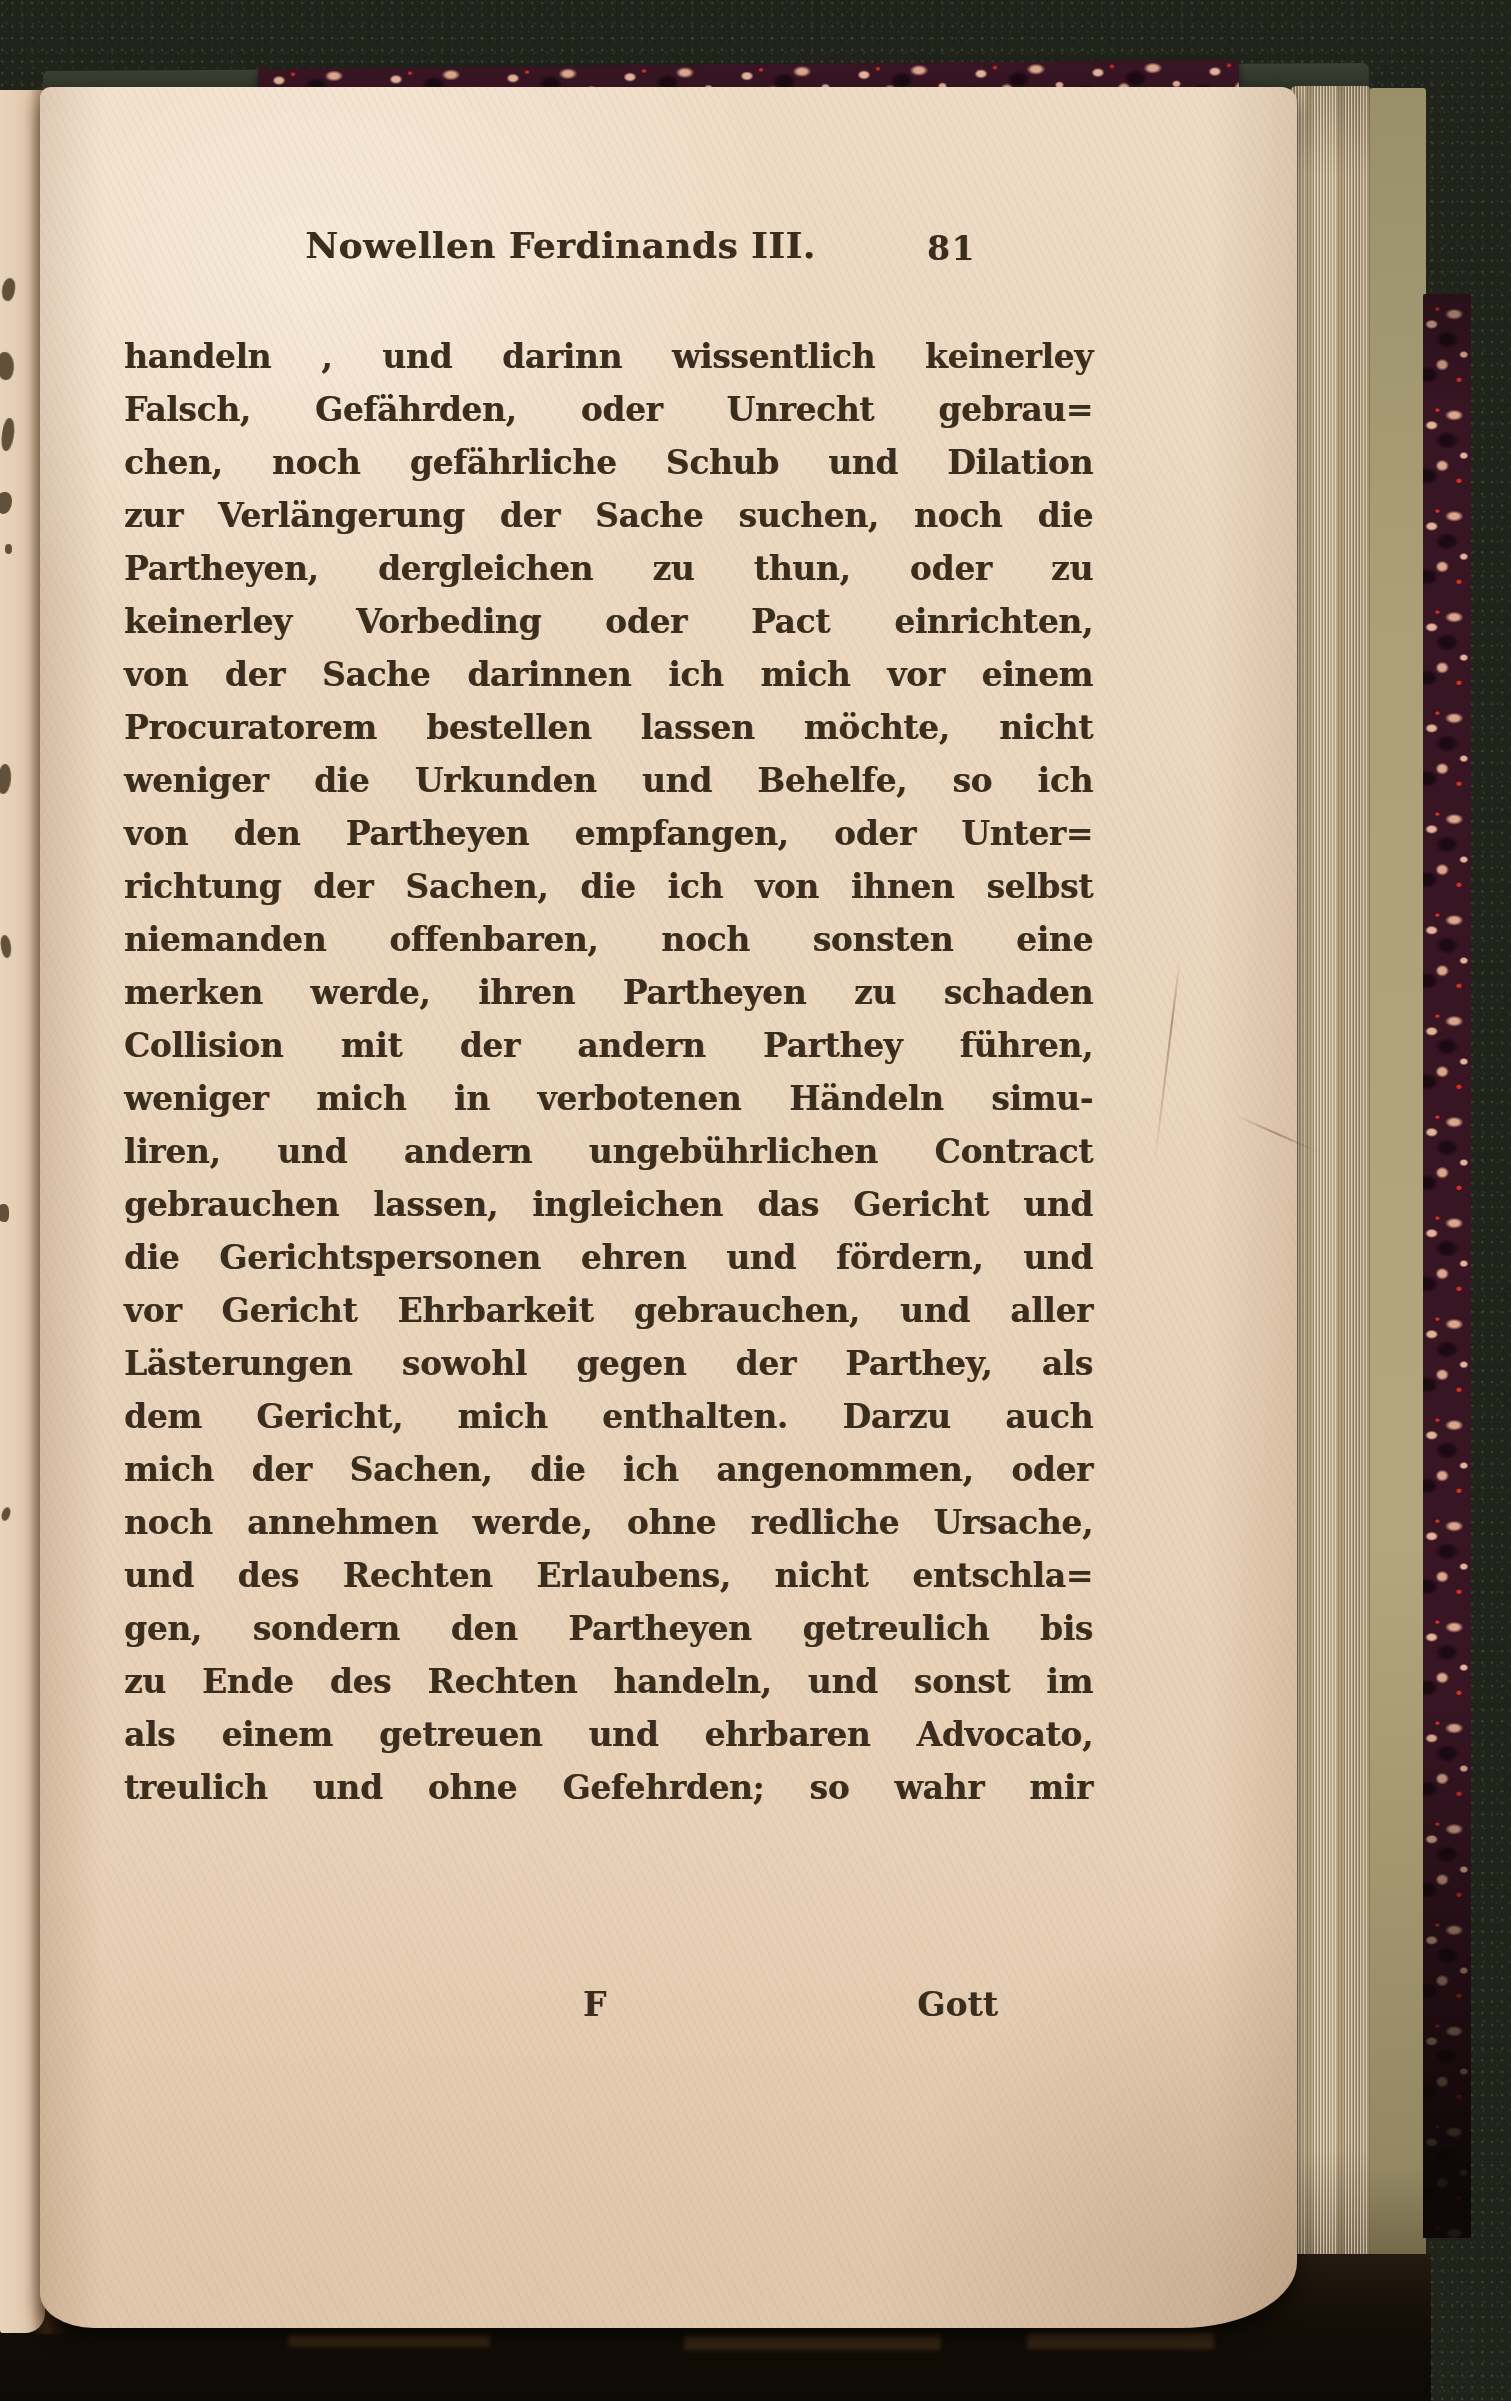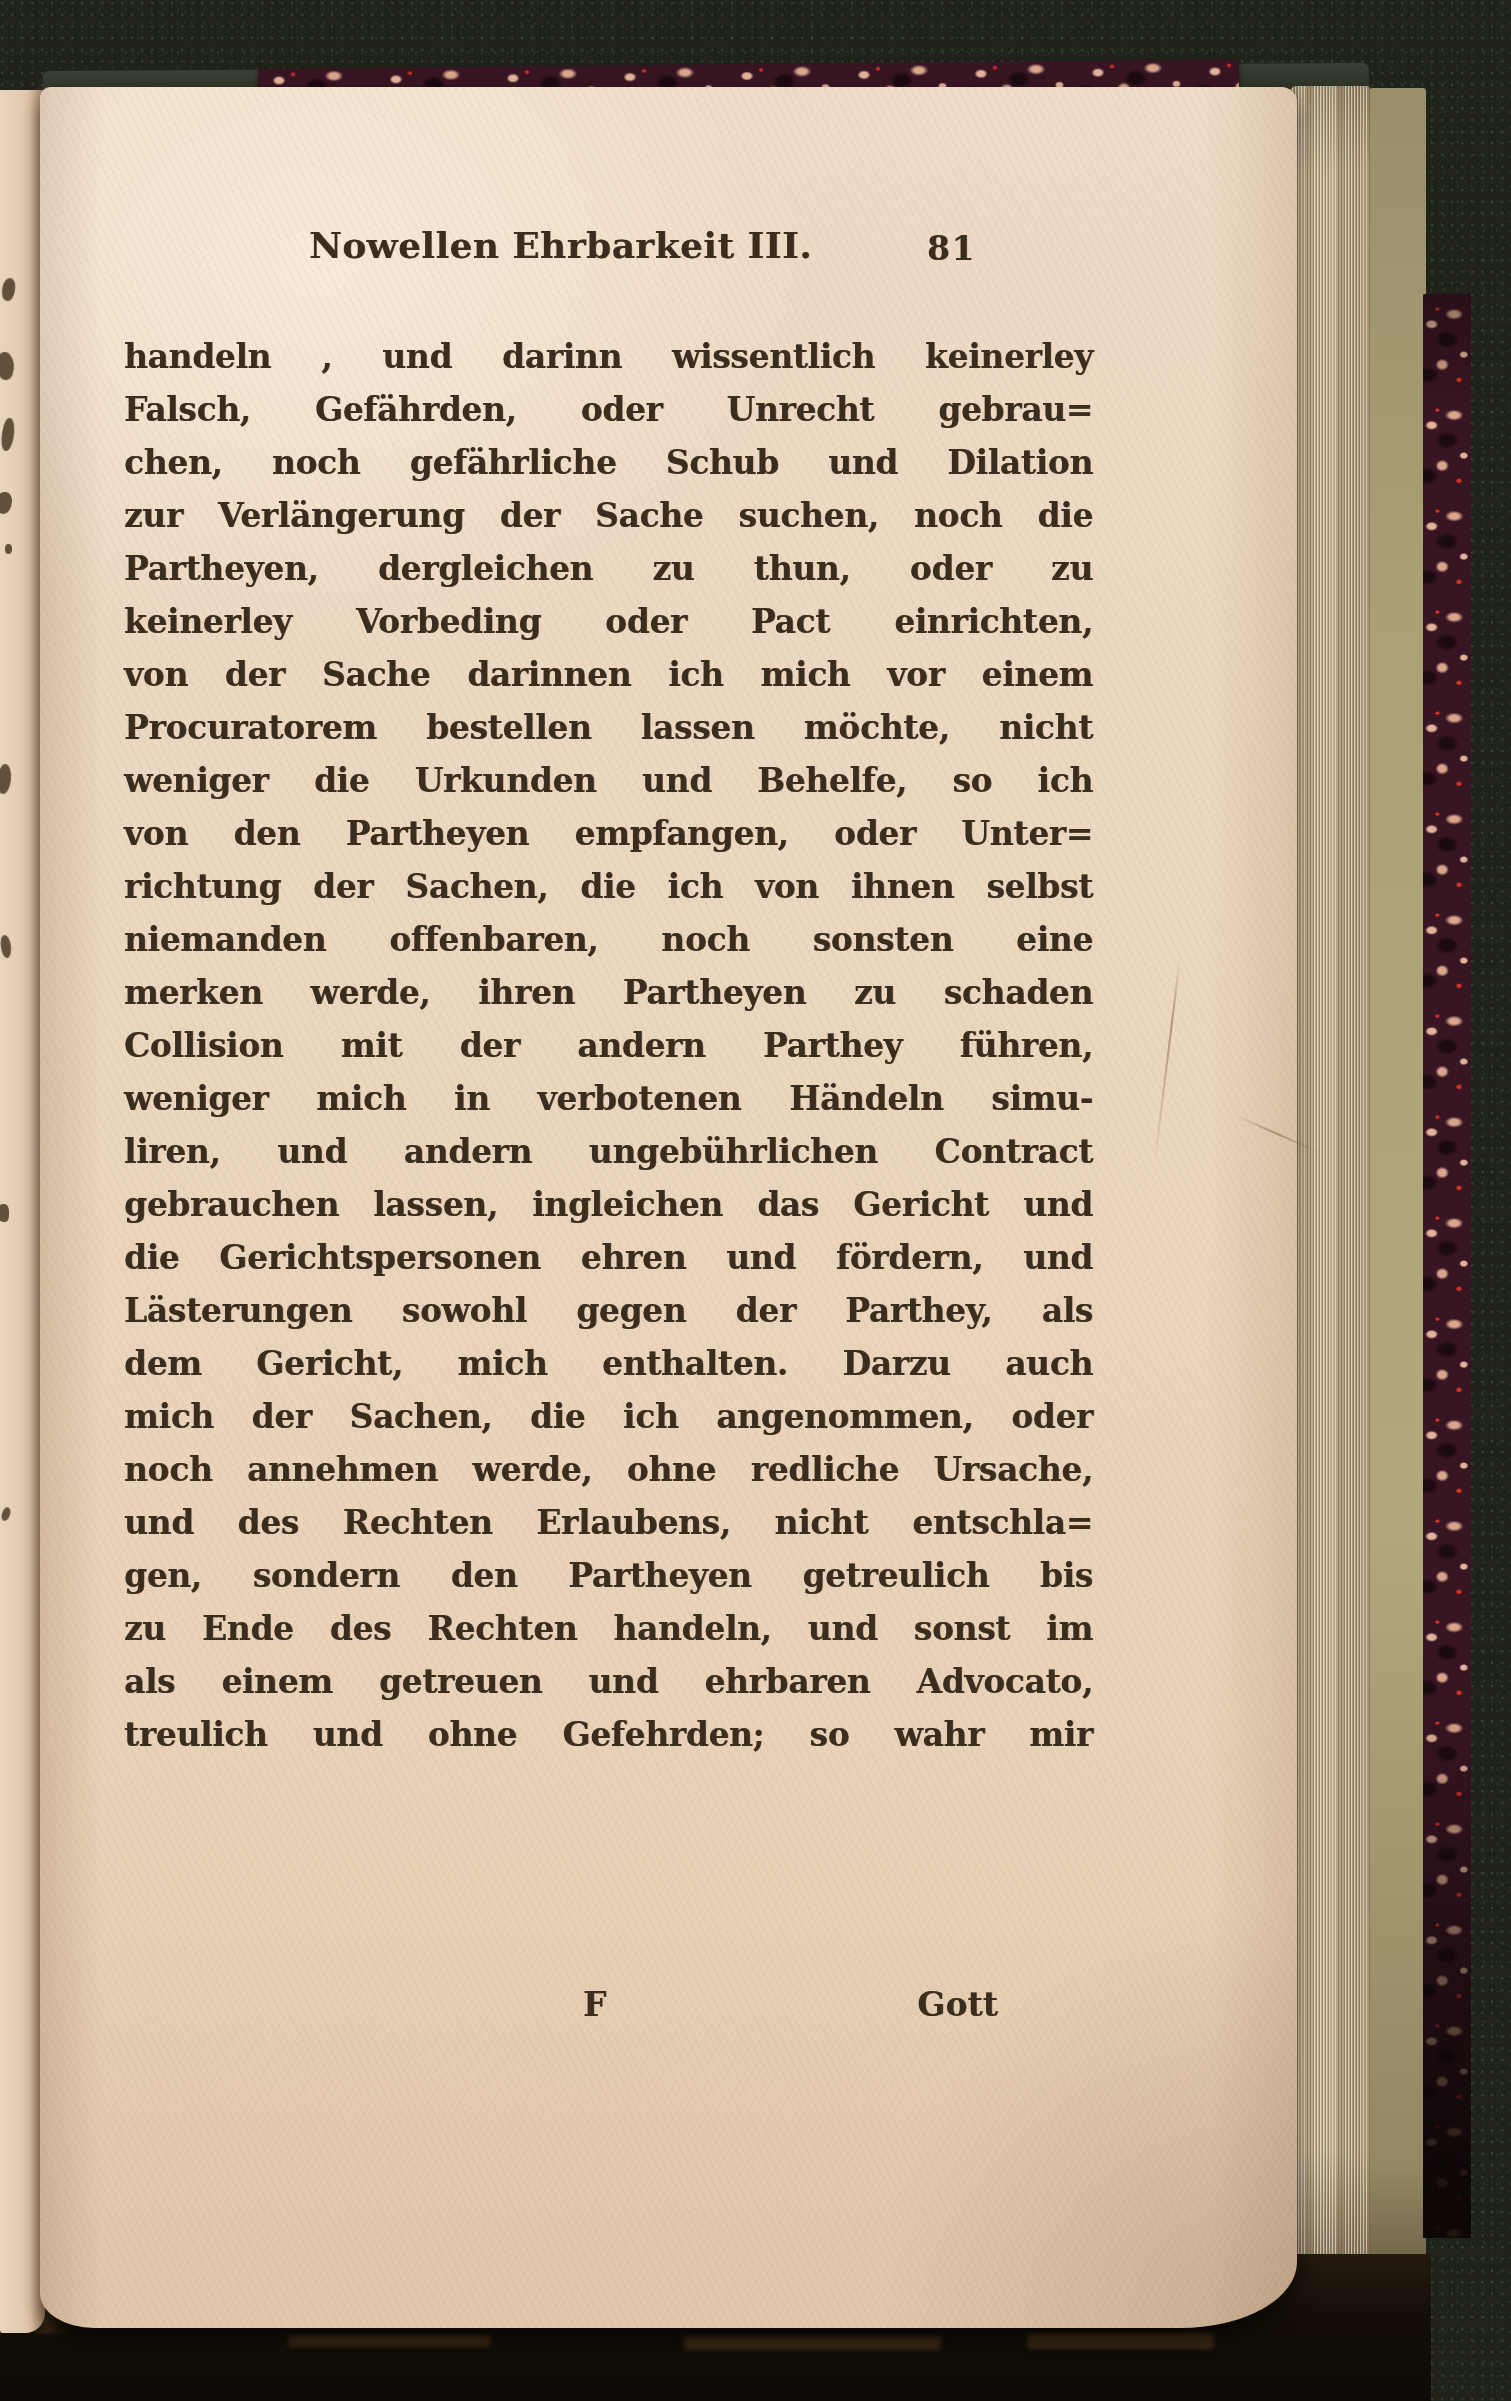--- a/index.html
+++ b/index.html
@@ -139,21 +139,21 @@
     <div class="frag" style="left:-3.1px;top:1114px;width:11.7px;height:18px;border-radius:55% 45% 40% 60%;"></div>
     <div class="frag" style="left:2.3px;top:1417px;width:7.8px;height:14px;border-radius:50%;transform:rotate(18deg);"></div>
   </div>
 
   <div class="gutter"></div>
 
   <div class="page">
     <div class="page-noise"></div>
 
     <div class="header">
-      <span class="title ink">Nowellen Ehrbarkeit III.</span>
+      <span class="title ink">Nowellen Ferdinands III.</span>
       <span class="pagenum ink">81</span>
     </div>
 
     <div class="textblock">
       <div class="line ink">handeln , und darinn wissentlich keinerley</div>
       <div class="line ink">Falsch, Gefährden, oder Unrecht gebrau=</div>
       <div class="line ink">chen, noch gefährliche Schub und Dilation</div>
       <div class="line ink">zur Verlängerung der Sache suchen, noch die</div>
       <div class="line ink">Partheyen, dergleichen zu thun, oder zu</div>
       <div class="line ink">keinerley Vorbeding oder Pact einrichten,</div>
@@ -162,20 +162,21 @@
       <div class="line ink">weniger die Urkunden und Behelfe, so ich</div>
       <div class="line ink">von den Partheyen empfangen, oder Unter=</div>
       <div class="line ink">richtung der Sachen, die ich von ihnen selbst</div>
       <div class="line ink">niemanden offenbaren, noch sonsten eine</div>
       <div class="line ink">merken werde, ihren Partheyen zu schaden</div>
       <div class="line ink">Collision mit der andern Parthey führen,</div>
       <div class="line ink">weniger mich in verbotenen Händeln simu-</div>
       <div class="line ink">liren, und andern ungebührlichen Contract</div>
       <div class="line ink">gebrauchen lassen, ingleichen das Gericht und</div>
       <div class="line ink">die Gerichtspersonen ehren und fördern, und</div>
+      <div class="line ink">vor Gericht Ehrbarkeit gebrauchen, und aller</div>
       <div class="line ink">Lästerungen sowohl gegen der Parthey, als</div>
       <div class="line ink">dem Gericht, mich enthalten. Darzu auch</div>
       <div class="line ink">mich der Sachen, die ich angenommen, oder</div>
       <div class="line ink">noch annehmen werde, ohne redliche Ursache,</div>
       <div class="line ink">und des Rechten Erlaubens, nicht entschla=</div>
       <div class="line ink">gen, sondern den Partheyen getreulich bis</div>
       <div class="line ink">zu Ende des Rechten handeln, und sonst im</div>
       <div class="line ink">als einem getreuen und ehrbaren Advocato,</div>
       <div class="line ink">treulich und ohne Gefehrden; so wahr mir</div>
     </div>

